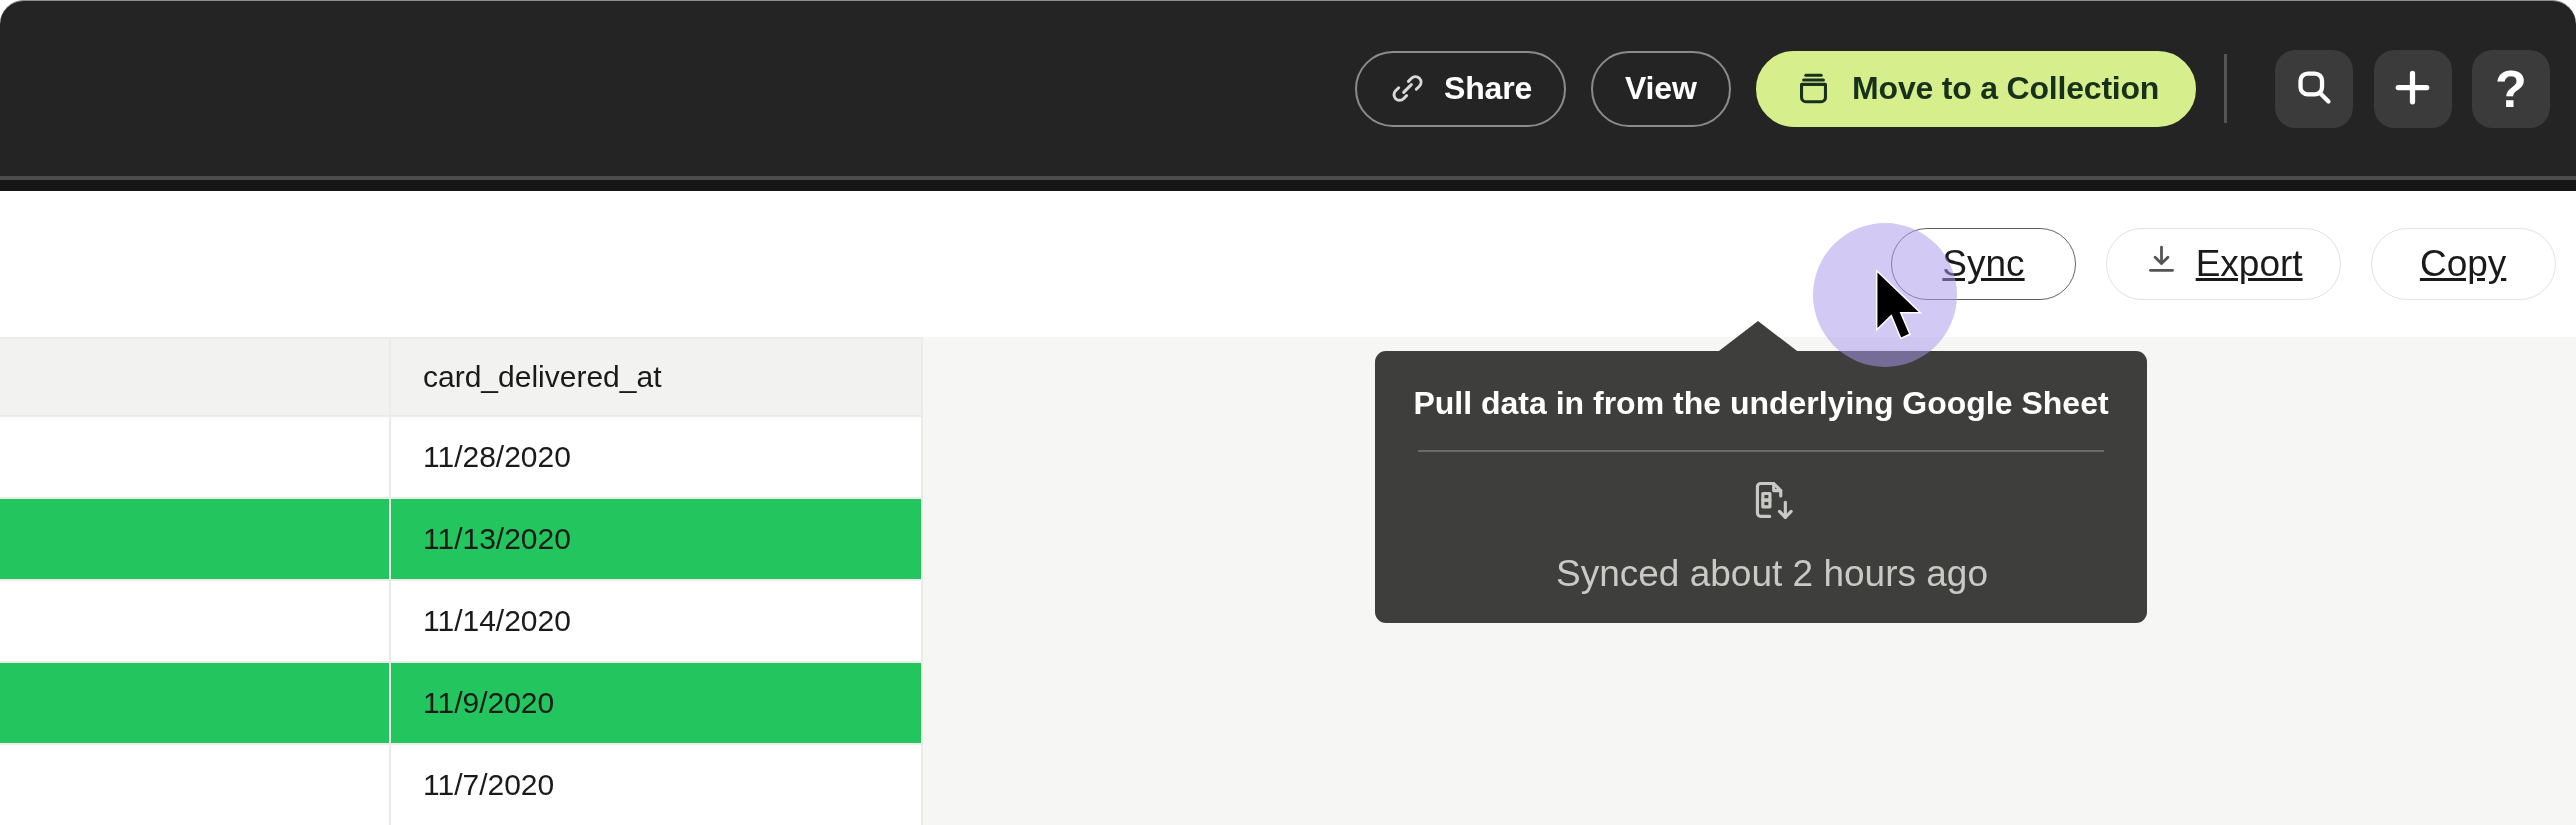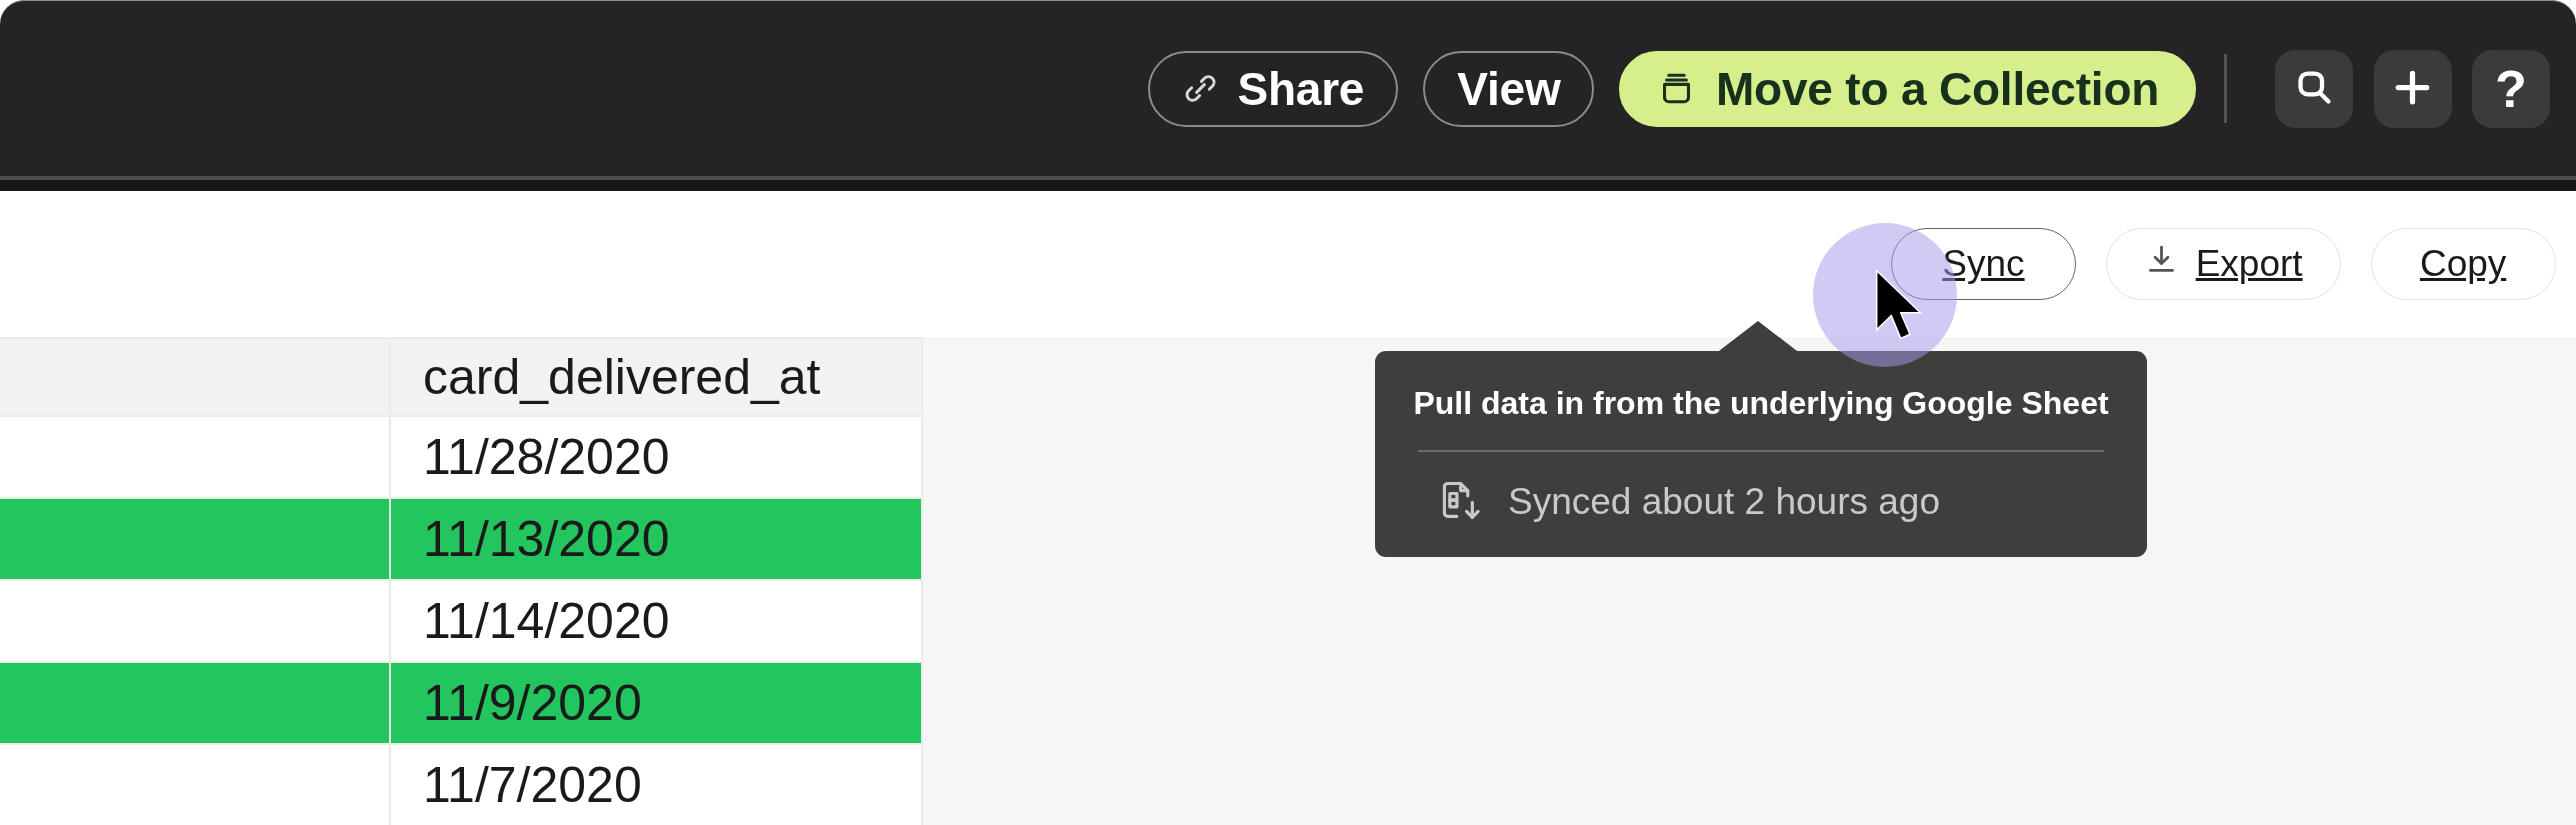--- a/index.html
+++ b/index.html
@@ -52,21 +52,21 @@
     align-items: center;
     justify-content: center;
     gap: 18.5px;
     height: 76px;
     padding: 0 32px;
     margin-right: 25px;
     border: 2.3px solid #8b8b8b;
     border-radius: 39px;
     background: transparent;
     color: #ffffff;
-    font-size: 46px;
+    font-size: 32px;
     font-weight: bold;
     letter-spacing: -0.2px;
     white-space: nowrap;
     cursor: pointer;
   }
   .tb-btn.primary {
     background: #d6ef8c;
     border-color: #d6ef8c;
     color: #18311d;
     padding: 0 35px;
@@ -151,21 +151,21 @@
     border-spacing: 0;
     table-layout: fixed;
   }
   .tbl col.c1 { width: 779px; }
   .tbl col.c2 { width: 532px; }
 
   .tbl th, .tbl td {
     text-align: left;
     padding: 0 32px;
     height: 82px;
-    font-size: 50px;
+    font-size: 30px;
     color: #1a1a1a;
     border-right: 2.8px solid #ebebe7;
     border-bottom: 2.8px solid #ebebe7;
     white-space: nowrap;
     overflow: hidden;
   }
   .tbl th {
     background: #f2f2f0;
     font-weight: 400;
     height: 80px;
@@ -218,20 +218,21 @@
   .tt-divider {
     height: 1.9px;
     background: #6b6b68;
     margin: 26px 5.6px 24px 5.6px;
   }
   .tt-foot {
     display: flex;
     align-items: center;
     gap: 24px;
     padding-left: 22px;
+    flex-direction: column;
   }
   .tt-foot-label {
     font-size: 37px;
     color: #c9c9c5;
     white-space: nowrap;
   }
 </style>
 </head>
 <body>
 

